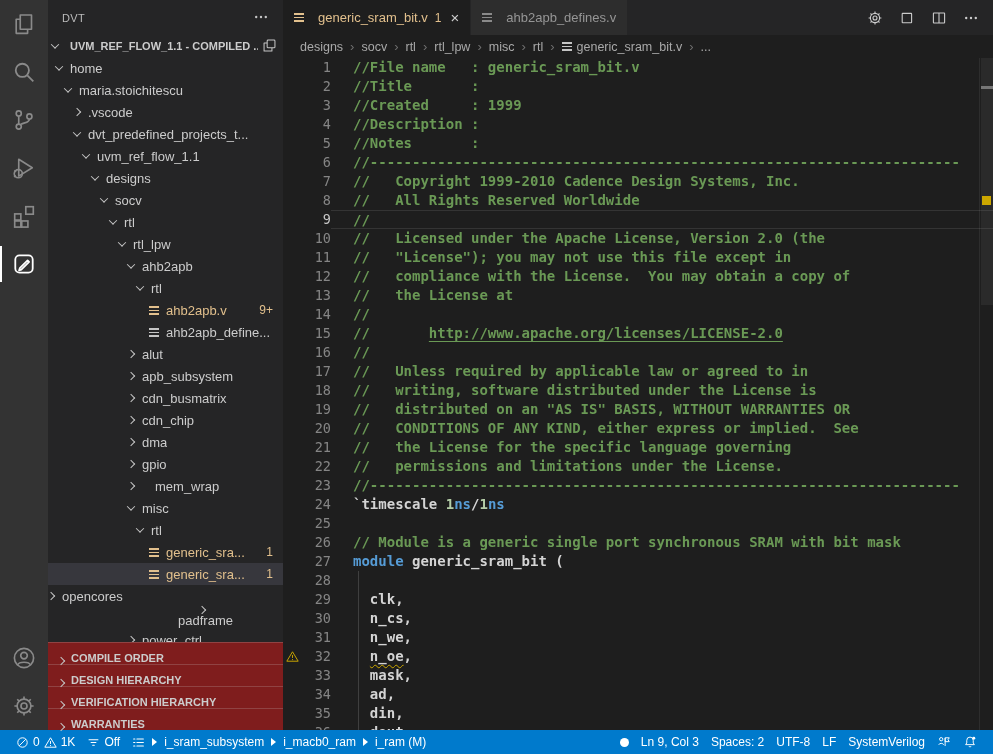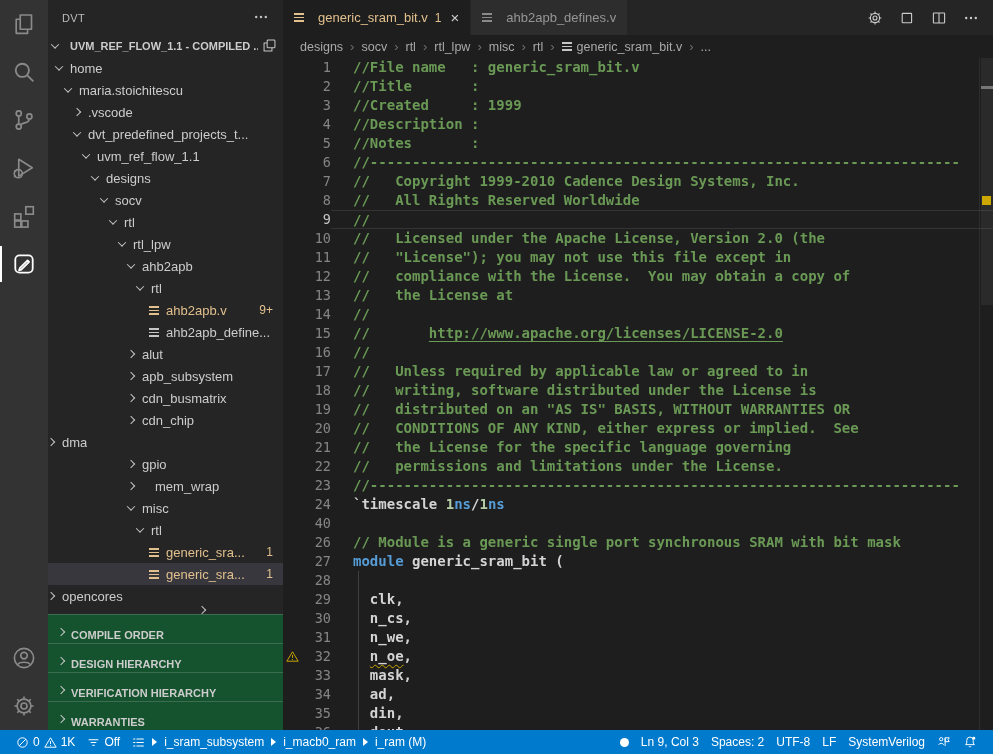--- a/index.html
+++ b/index.html
@@ -30,22 +30,22 @@
   .trow.selected { background:#37373d; }
   .trow .lbl { overflow:hidden; text-overflow:clip; }
   .trow.mod .lbl { color:#E2C08D; }
   .ch { width:6px; height:6px; border-right:1.3px solid #c5c5c5; border-bottom:1.3px solid #c5c5c5; display:inline-block; flex:none; margin-right:8px; }
   .ch.open { transform:rotate(45deg) translate(-1px,-1px); }
   .ch.closed { transform:rotate(-45deg); }
   .fico { width:10px; height:9px; flex:none; margin-right:7px; display:inline-block;
           background:repeating-linear-gradient(to bottom, currentColor 0 1.6px, transparent 1.6px 3.6px); }
   .badge { margin-left:auto; padding-right:10px; color:#E2C08D; font-size:12px; flex:none; }
   .panels { flex:none; }
-  .panel-h { height:22px; display:flex; align-items:flex-start; gap:7px; padding:14px 10px; font-size:11px; font-weight:bold;
-             color:#cccccc; border-top:1px solid rgba(204,204,204,.22); cursor:pointer; background:#14532d; }
+  .panel-h { height:22px; display:flex; align-items:flex-end; gap:7px; padding:0 10px; font-size:11px; font-weight:bold;
+             color:#cccccc; border-top:1px solid rgba(204,204,204,.22); cursor:pointer; background:#7f1d1d; }
   .panel-h .ch { margin-right:0; }
 
   
   .editor { flex:1; display:flex; flex-direction:column; min-width:0; background:#1e1e1e; }
   .tabs { height:35px; flex:none; background:#252526; display:flex; align-items:stretch; }
   .tab { display:flex; align-items:center; gap:7px; padding:0 11px; font-size:13px; cursor:pointer; }
   .tab.active { background:#1e1e1e; color:#E2C08D; }
   .tab.inactive { background:#2d2d2d; color:#969696; border-left:1px solid #252526; }
   .tab .tbadge { font-size:12px; color:#E2C08D; }
   .tab .close { color:#cfcfcf; font-size:15px; margin-left:2px; }
@@ -293,21 +293,21 @@
             <span class="lbl">apb_subsystem</span>
           </div>
           <div class="trow" style="padding-left: 80px;">
             <span class="ch closed"></span>
             <span class="lbl">cdn_busmatrix</span>
           </div>
           <div class="trow" style="padding-left: 80px;">
             <span class="ch closed"></span>
             <span class="lbl">cdn_chip</span>
           </div>
-          <div class="trow" style="">
+          <div class="trow" style="padding-left: 80px;">
             <span class="ch closed"></span>
             <span class="lbl">dma</span>
           </div>
           <div class="trow" style="padding-left: 80px;">
             <span class="ch closed"></span>
             <span class="lbl">gpio</span>
           </div>
           <div class="trow" style="padding-left: 80px; gap: 13px;">
             <span class="ch closed"></span>
             <span class="lbl">mem_wrap</span>
@@ -542,21 +542,21 @@
             <span class="lnum">23</span>
             <span class="lcontent"><span class="tk-c">//----------------------------------------------------------------------</span></span>
           </div>
           <div class="cline">
             <span class="glyph"></span>
             <span class="lnum">24</span>
             <span class="lcontent"><span class="tk-d">`timescale </span><span class="tk-n">1</span><span class="tk-k">ns</span><span class="tk-d">/</span><span class="tk-n">1</span><span class="tk-k">ns</span></span>
           </div>
           <div class="cline">
             <span class="glyph"></span>
-            <span class="lnum">40</span>
+            <span class="lnum">25</span>
             <span class="lcontent"></span>
           </div>
           <div class="cline">
             <span class="glyph"></span>
             <span class="lnum">26</span>
             <span class="lcontent"><span class="tk-c">// Module is a generic single port synchronous SRAM with bit mask</span></span>
           </div>
           <div class="cline">
             <span class="glyph"></span>
             <span class="lnum">27</span>

